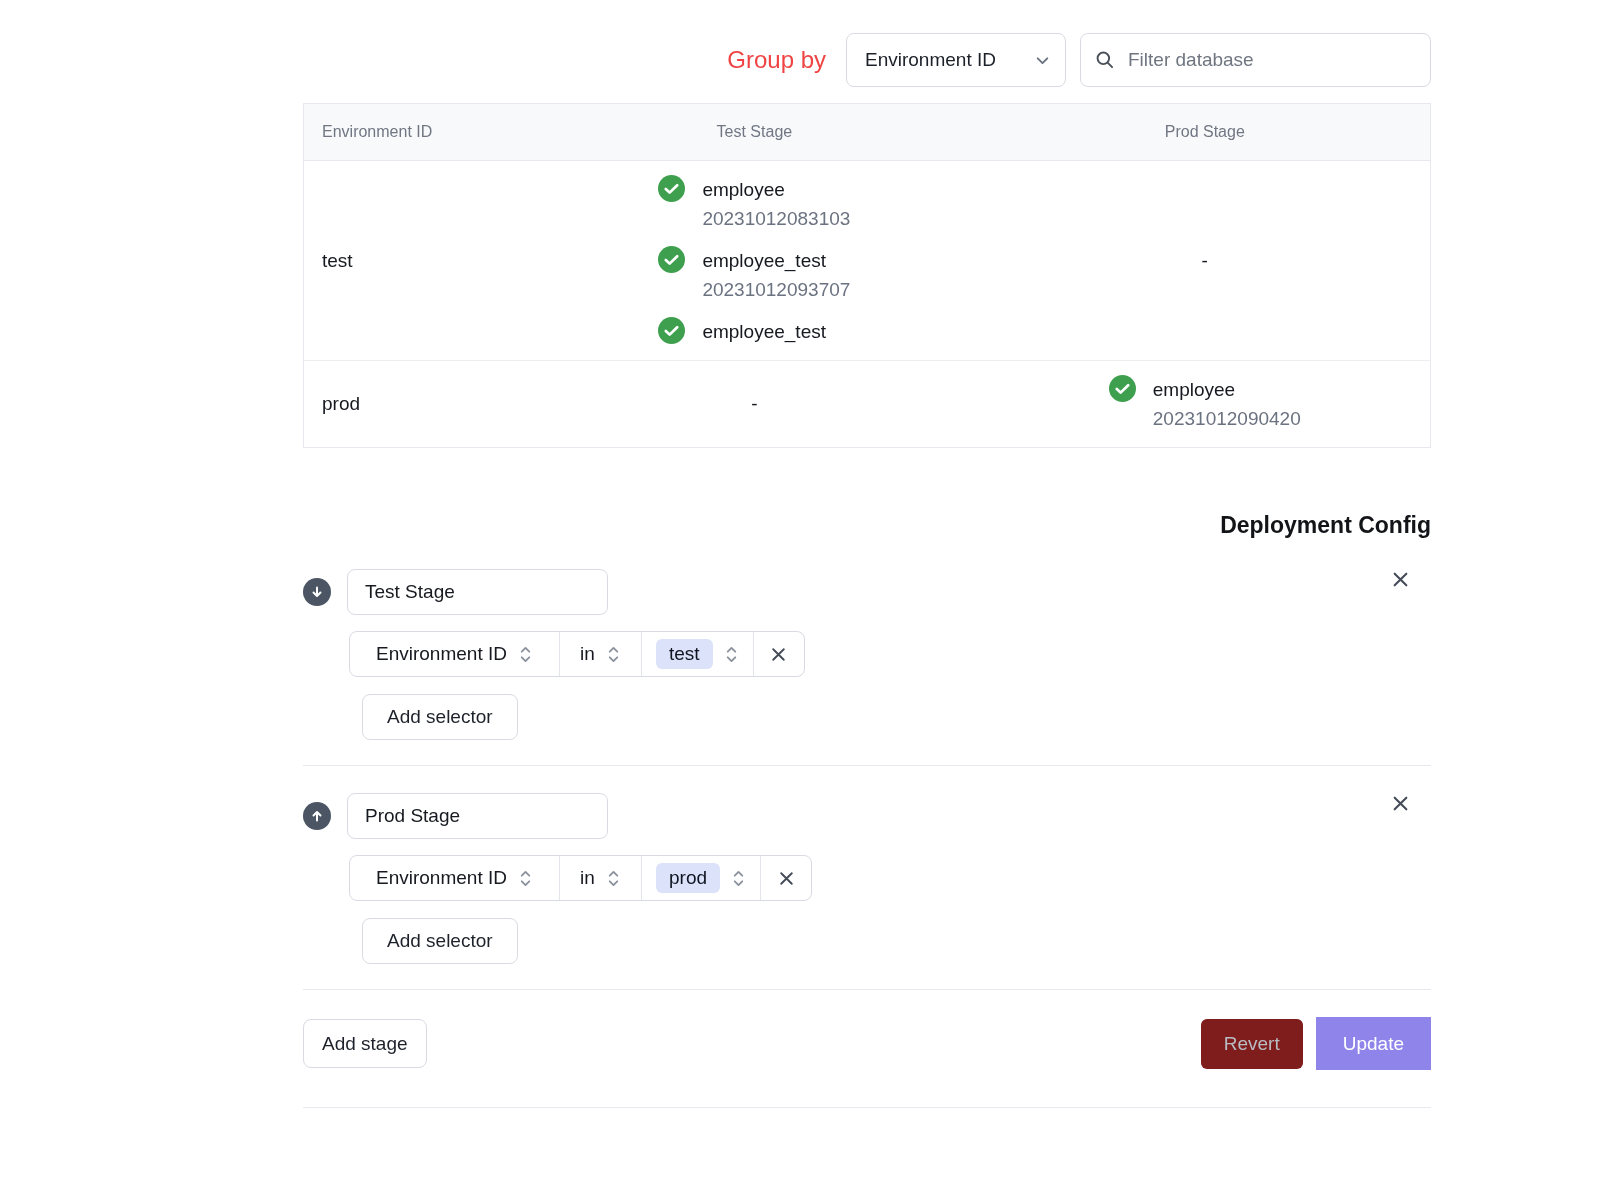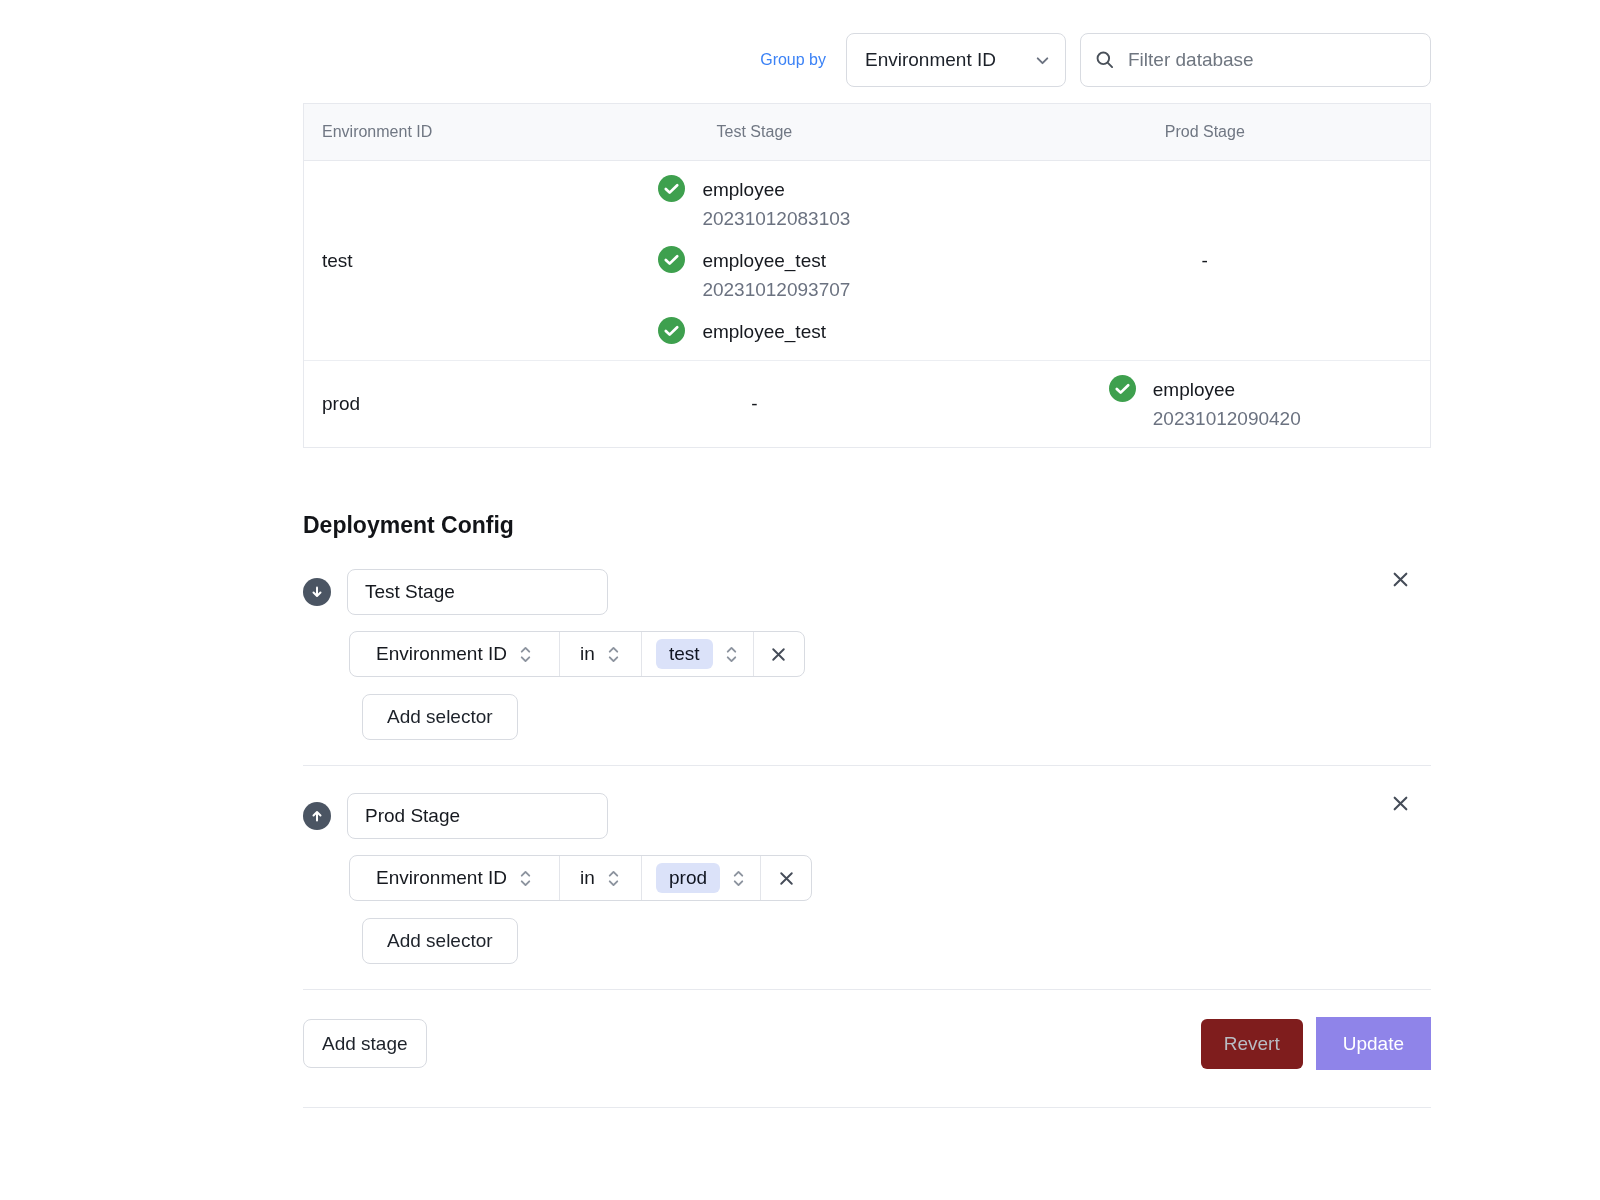--- a/index.html
+++ b/index.html
@@ -12,21 +12,21 @@
   .content { margin-left:303px; width:1128px; }
 
   
   .page-title {
     margin:0; padding-top:22px;
     font-size:25px; font-weight:700; color:#121418; letter-spacing:-0.2px;
   }
 
   
   .controls { display:flex; justify-content:flex-end; align-items:center; margin-top:33px; }
-  .group-by-label { font-size:16px; color:#3b82f6; margin-right:20px; }
+  .group-by-label { font-size:24px; color:#ef4444; margin-right:20px; }
   .select {
     width:220px; height:54px; border:1px solid #d8dbe1; border-radius:8px;
     display:flex; align-items:center; justify-content:space-between;
     padding:0 14px 0 18px; font-size:19px; color:#1c2129; margin-right:14px;
     cursor:pointer; background:#fff;
   }
   .filter {
     width:351px; height:54px; border:1px solid #d8dbe1; border-radius:8px;
     display:flex; align-items:center; padding:0 14px; gap:11px; background:#fff;
   }
@@ -47,21 +47,21 @@
   .trow:not(:last-child) { border-bottom:1px solid #eceef2; }
   .env-name { font-size:19px; color:#16191f; }
   .db-list { display:inline-flex; flex-direction:column; gap:13px; text-align:left; vertical-align:middle; }
   .db-item { display:flex; align-items:flex-start; gap:17px; }
   .db-text { display:flex; flex-direction:column; }
   .db-name { font-size:19px; color:#16191f; line-height:29px; }
   .db-version { font-size:19px; color:#6b7280; line-height:29px; }
   .dash { font-size:19px; color:#16191f; }
 
   
-  .section-title { margin:64px 0 0; font-size:23px; font-weight:700; color:#121418; }
+  .section-title { margin:64px 0 0; font-size:23px; font-weight:700; color:#121418;text-align:right; }
   .stage { position:relative; }
   .stage-1 { margin-top:30px; }
   .stage-2 { margin-top:27px; }
   .stage-head { display:flex; align-items:center; gap:16px; }
   .dir-circle {
     width:28px; height:28px; border-radius:50%; background:#4b5563;
     display:flex; align-items:center; justify-content:center; flex:0 0 auto;
   }
   .stage-input {
     width:261px; height:46px; border:1px solid #d8dbe1; border-radius:8px;

